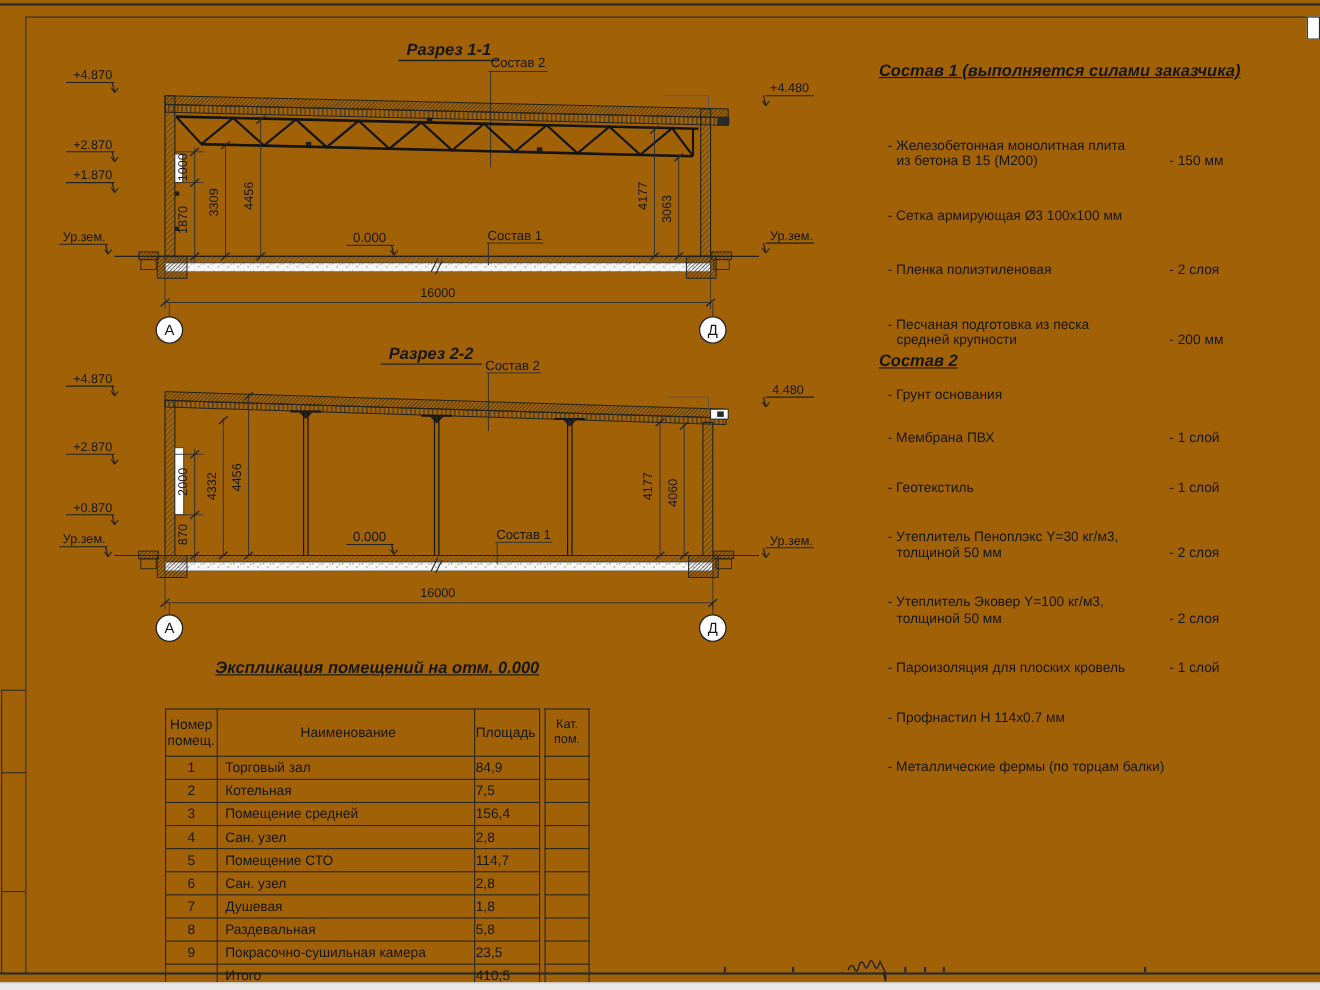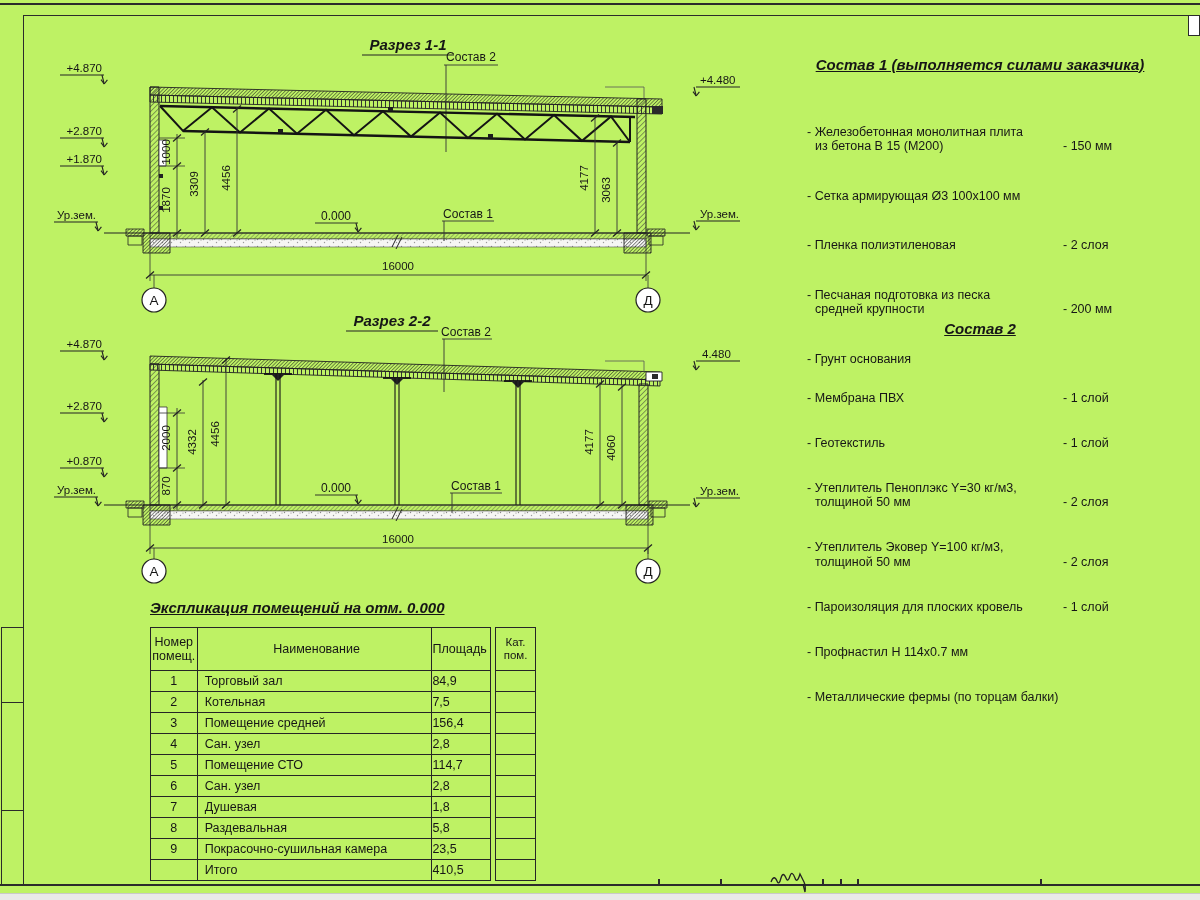--- a/index.html
+++ b/index.html
@@ -1,42 +1,42 @@
 <!DOCTYPE html>
 <html><head>
 <meta charset="utf-8">
 <style>
   html,body{margin:0;padding:0;background:#fff;}
-  #page{position:relative;width:1200px;height:900px;background:#bef264;overflow:hidden;
+  #page{position:relative;width:1200px;height:900px;background:#a16207;overflow:hidden;
         font-family:"Liberation Sans",sans-serif;color:#161616;}
   .abs{position:absolute;}
   
   .fline{position:absolute;background:#2b2b2b;}
   .fbox{position:absolute;border:1.2px solid #2b2b2b;background:#fff;}
   
   svg line, svg polyline, svg path, svg polygon, svg rect, svg circle{vector-effect:non-scaling-stroke;}
   svg text{font-family:"Liberation Sans",sans-serif;fill:#161616;}
   .t-dim{font-size:11.5px;}
   .t-lab{font-size:12px;}
   .t-ttl{font-size:15px;font-weight:bold;font-style:italic;}
   .t-ax{font-size:13.5px;}
   
   .sostav{position:absolute;width:362px;font-size:12.5px;line-height:14.5px;}
-  .s-title{text-align:center;font-size:15px;font-weight:bold;font-style:italic;text-decoration:underline;}
+  .s-title{text-align:left;font-size:15px;font-weight:bold;font-style:italic;text-decoration:underline;}
   .s-items{margin-top:32px;}
   .s-item{display:flex;align-items:flex-end;margin-bottom:15px;padding-left:8px;}
   .s-txt{flex:1;margin-top:20px;}
   .s-l2{display:block;padding-left:8px;}
   .s-val{width:98px;flex:none;}
   .sostav2 .s-items{margin-top:34px;}
   .sostav2 .s-item{margin-bottom:10.5px;}
   
   #expl{position:absolute;left:150px;top:599px;width:386px;}
-  .tbl-title{font-size:15px;font-weight:bold;font-style:italic;
-             text-decoration:underline;margin-bottom:11px;}
+  .tbl-title{text-align:center;font-size:15px;font-weight:bold;font-style:italic;
+             text-decoration:underline;margin-bottom:28px;}
   .tbl-wrap{display:flex;gap:4px;align-items:flex-start;}
   table{border-collapse:collapse;font-size:12.5px;color:#161616;}
   #main-table{width:350px;border-radius:31px;}
   #cat-table{width:42px;}
   th,td{border:1.5px solid #262626;font-weight:normal;padding:0;}
   th{height:42px;font-size:12.5px;text-align:center;line-height:14px;}
   td{height:20px;}
   .c-num{width:46px;text-align:center;}
   .c-name{width:244px;text-align:left;padding-left:7px;}
   .c-area{width:58px;text-align:left;}

